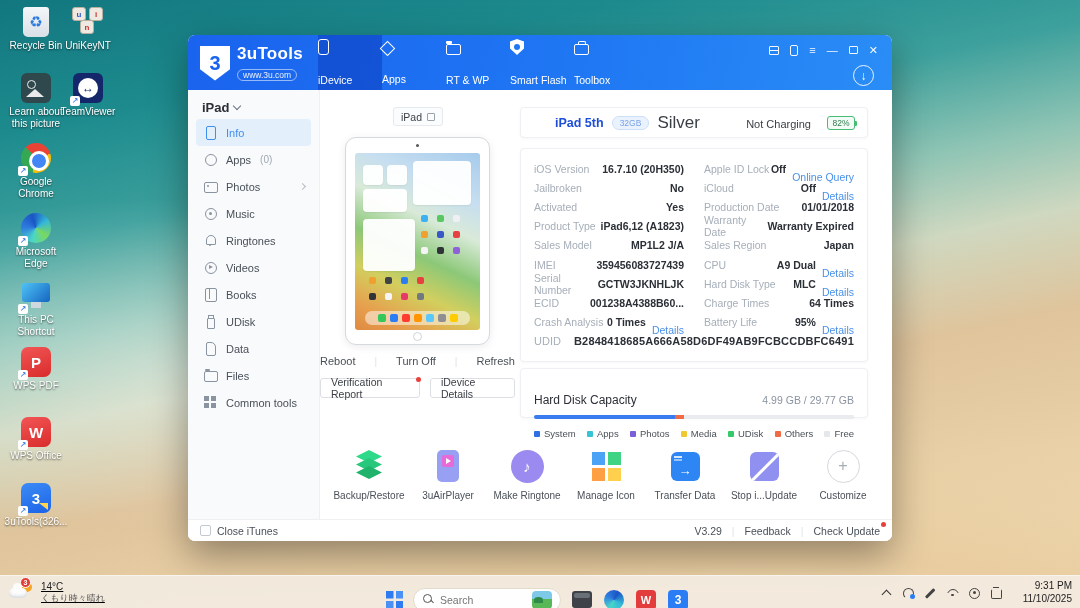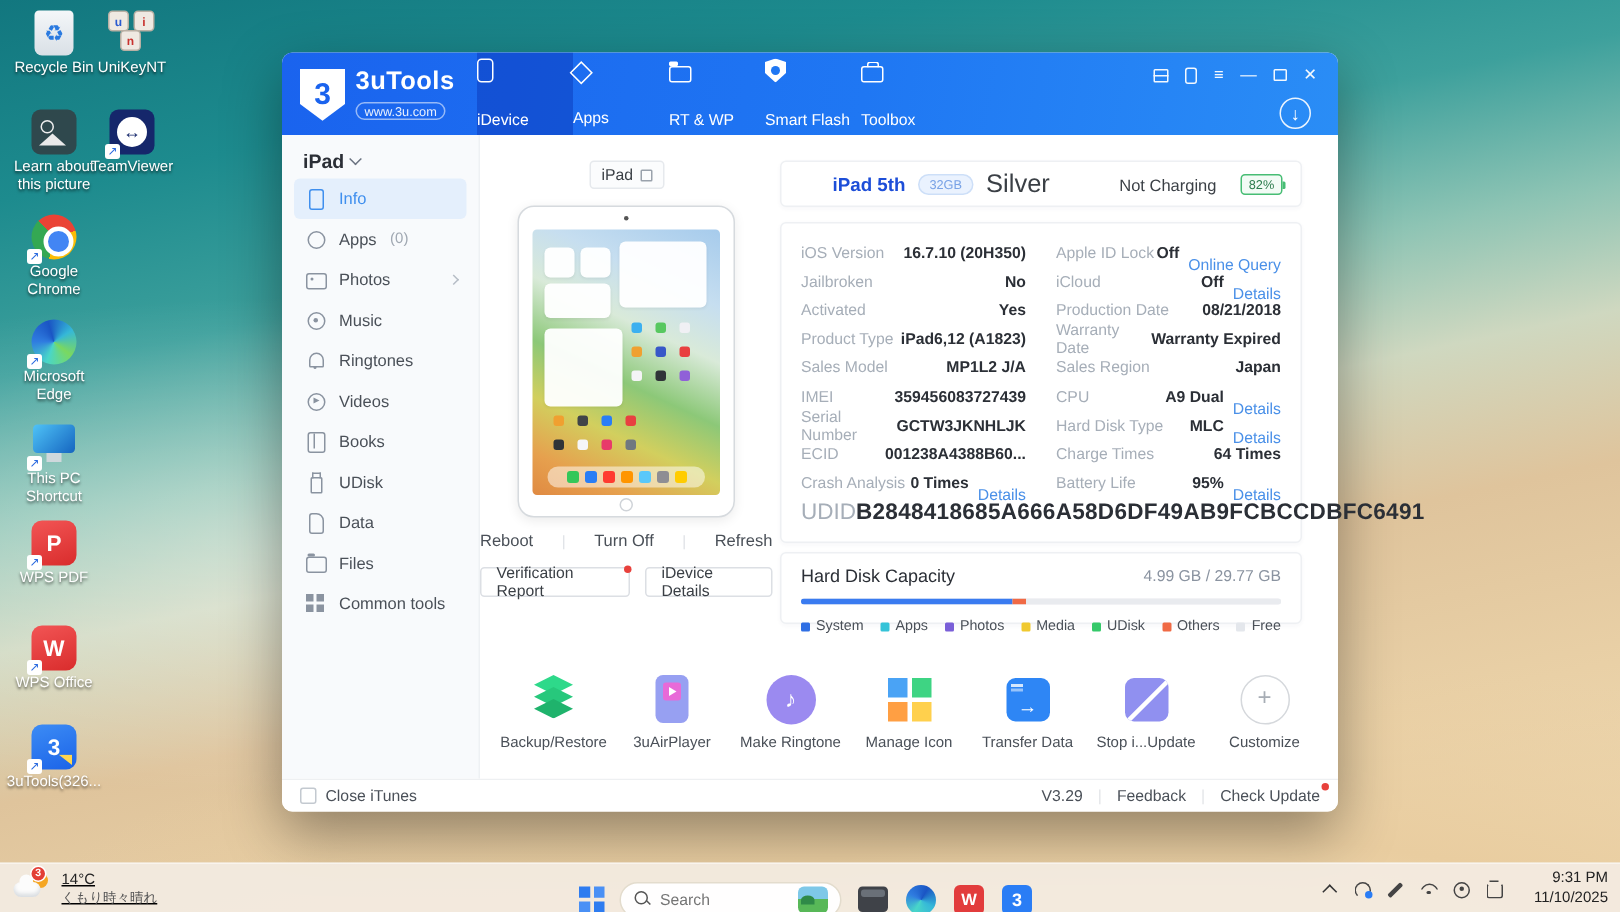--- a/index.html
+++ b/index.html
@@ -123,23 +123,23 @@
   .box1 .color{font-size:17px;color:#3a3f45;}
   .charge{margin-left:auto;font-size:11px;color:#3a3f45;display:flex;align-items:flex-end;gap:16px;}
   .batt{min-width:28px;height:14px;border:1px solid #47bd74;border-radius:3px;position:relative;font-size:8.5px;color:#2f7d4f;display:flex;align-items:center;justify-content:center;padding:0 2px;background:#f2fbf5;}
   .batt::after{content:"";position:absolute;right:-3px;top:4px;width:2px;height:5px;background:#47bd74;border-radius:0 1px 1px 0;}
   .box2{left:200px;top:58px;width:348px;height:214px;padding:10px 13px 6px;}
   .grid2{display:grid;grid-template-columns:1fr 1fr;column-gap:20px;}
   .irow{height:19.2px;display:flex;align-items:center;font-size:10.5px;}
   .irow .l{color:#a6aeb8;}
   .irow .v{margin-left:auto;color:#2b2f36;font-weight:bold;white-space:nowrap;}
   .irow .lk{color:#4a90e8;margin-left:6px;cursor:pointer;font-weight:normal;margin-top:16px;}
-  .urow{height:19px;display:flex;align-items:center;font-size:15px;}
+  .urow{height:19px;display:flex;align-items:center;font-size:11px;}
   .urow .v{margin-left:auto;color:#2b2f36;font-weight:bold;letter-spacing:.2px;}
-  .box3{left:200px;top:278px;width:348px;height:48px;padding:8px 13px;}
+  .box3{left:200px;top:278px;width:348px;height:48px;padding:24px 13px;}
   .b3t{display:flex;align-items:center;}
   .b3t .t{font-size:12px;color:#2b2f36;}
   .b3t .u{margin-left:auto;font-size:10.5px;color:#8a93a0;}
   .bar{margin-top:8px;height:4px;border-radius:2px;background:#e9ebef;display:flex;overflow:hidden;}
   .bar i{display:block;height:100%;}
   .legend{margin-top:9px;display:flex;justify-content:space-between;}
   .leg{display:flex;align-items:center;gap:4px;font-size:9.5px;color:#4a5058;}
   .leg i{width:6px;height:6px;border-radius:1px;display:block;}
 
   .tools{position:absolute;left:16px;top:358px;width:540px;display:flex;justify-content:space-between;}
@@ -500,21 +500,21 @@
               <span class="v">Off</span>
               <span class="lk">Online Query</span>
             </div>
           <div class="irow">
               <span class="l">iCloud</span>
               <span class="v">Off</span>
               <span class="lk">Details</span>
             </div>
           <div class="irow">
               <span class="l">Production Date</span>
-              <span class="v">08/21/2018</span>
+              <span class="v">01/01/2018</span>
             </div>
           <div class="irow">
               <span class="l">Warranty Date</span>
               <span class="v">Warranty Expired</span>
             </div>
           <div class="irow">
               <span class="l">Sales Region</span>
               <span class="v">Japan</span>
             </div>
           <div class="irow">

